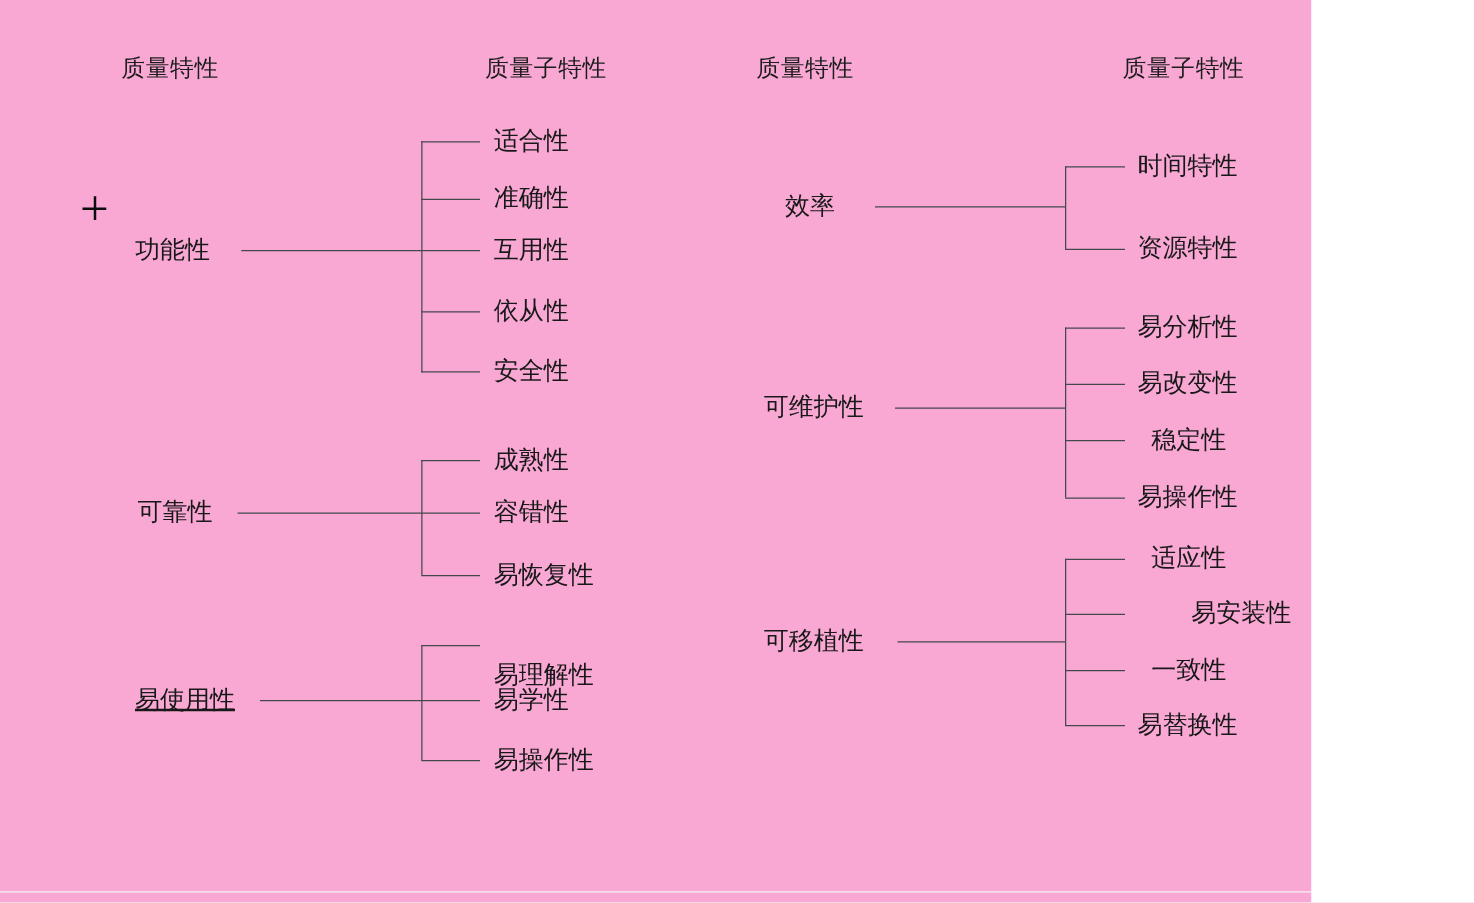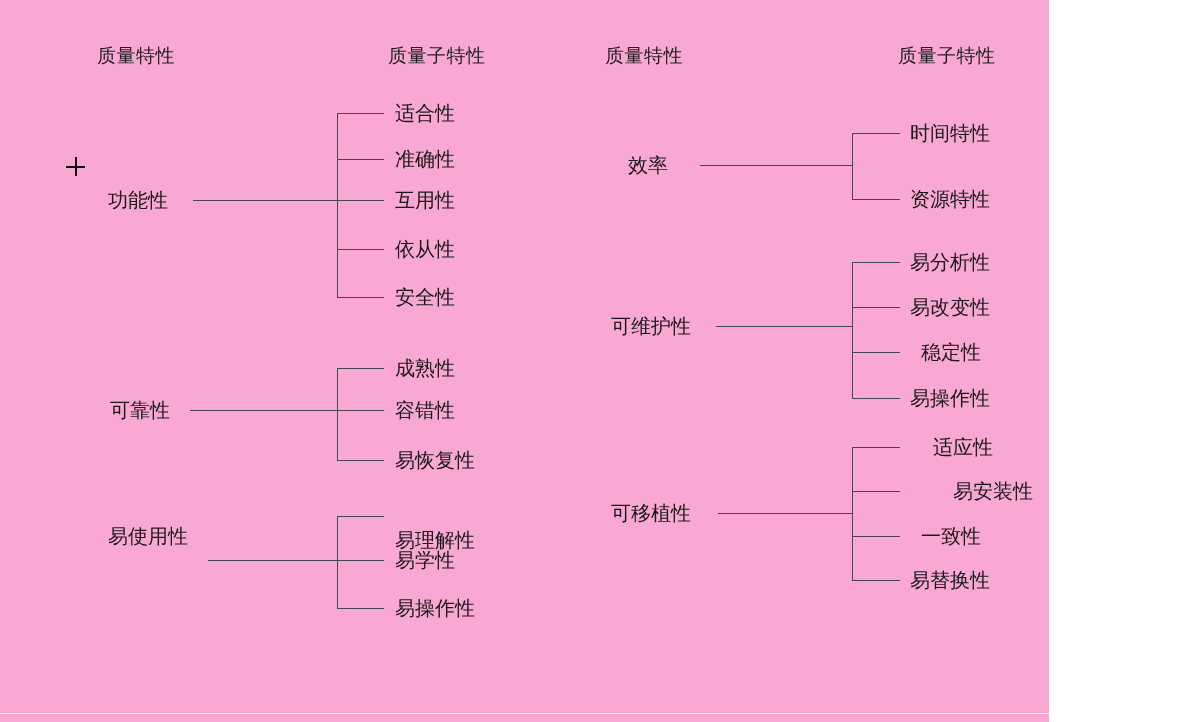--- a/index.html
+++ b/index.html
@@ -145,21 +145,21 @@
 
   <div class="stub" style="left:337px; top:368px; width:47px;"></div>
   <div class="node-label child-label" style="left:395px; top:368px;">成熟性</div>
 
   <div class="stub" style="left:337px; top:410px; width:47px;"></div>
   <div class="node-label child-label" style="left:395px; top:410px;">容错性</div>
 
   <div class="stub" style="left:337px; top:460px; width:47px;"></div>
   <div class="node-label child-label" style="left:395px; top:460px;">易恢复性</div>
 
-  <div class="node-label parent-label" style="left:108px; top:536px;">易使用性</div>
+  <div class="node-label parent-label" style="left:108px; top:560px;text-decoration:underline;">易使用性</div>
   <div class="hline" style="left:208px; top:560px; width:129px;"></div>
   <div class="vline" style="left:337px; top:516px; height:92px;"></div>
 
   <div class="stub" style="left:337px; top:516px; width:47px;"></div>
   <div class="node-label child-label" style="left:395px; top:540px;">易理解性</div>
 
   <div class="stub" style="left:337px; top:560px; width:47px;"></div>
   <div class="node-label child-label" style="left:395px; top:560px;">易学性</div>
 
   <div class="stub" style="left:337px; top:608px; width:47px;"></div>
@@ -189,21 +189,21 @@
   <div class="node-label child-label" style="left:921px; top:352px;">稳定性</div>
 
   <div class="stub" style="left:852px; top:398px; width:48px;"></div>
   <div class="node-label child-label" style="left:910px; top:398px;">易操作性</div>
 
   <div class="node-label parent-label" style="left:611px; top:513px;">可移植性</div>
   <div class="hline" style="left:718px; top:513px; width:134px;"></div>
   <div class="vline" style="left:852px; top:447px; height:133px;"></div>
 
   <div class="stub" style="left:852px; top:447px; width:48px;"></div>
-  <div class="node-label child-label" style="left:921px; top:447px;margin-left:12px;">适应性</div>
+  <div class="node-label child-label" style="left:921px; top:447px;">适应性</div>
 
   <div class="stub" style="left:852px; top:491px; width:48px;"></div>
   <div class="node-label child-label" style="left:910px; top:491px;margin-left:43px;">易安装性</div>
 
   <div class="stub" style="left:852px; top:536px; width:48px;"></div>
   <div class="node-label child-label" style="left:921px; top:536px;">一致性</div>
 
   <div class="stub" style="left:852px; top:580px; width:48px;"></div>
   <div class="node-label child-label" style="left:910px; top:580px;">易替换性</div>
 

